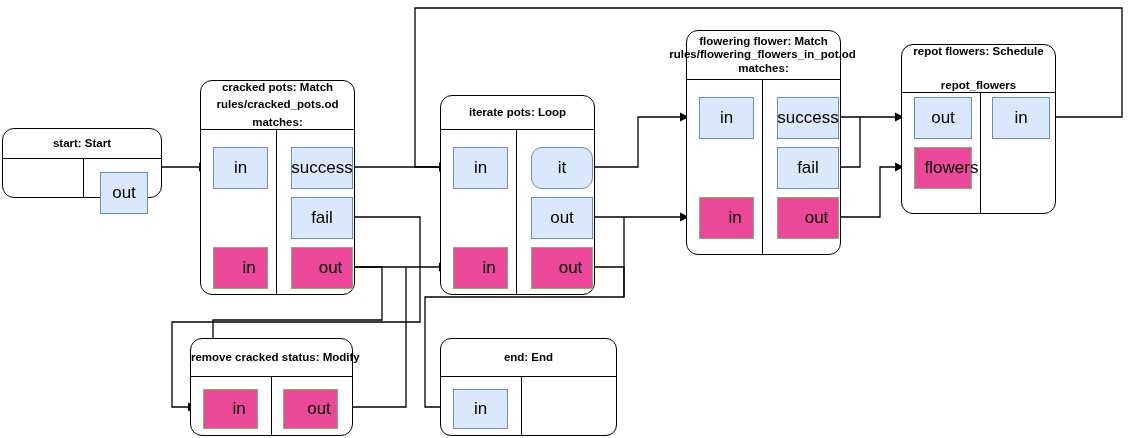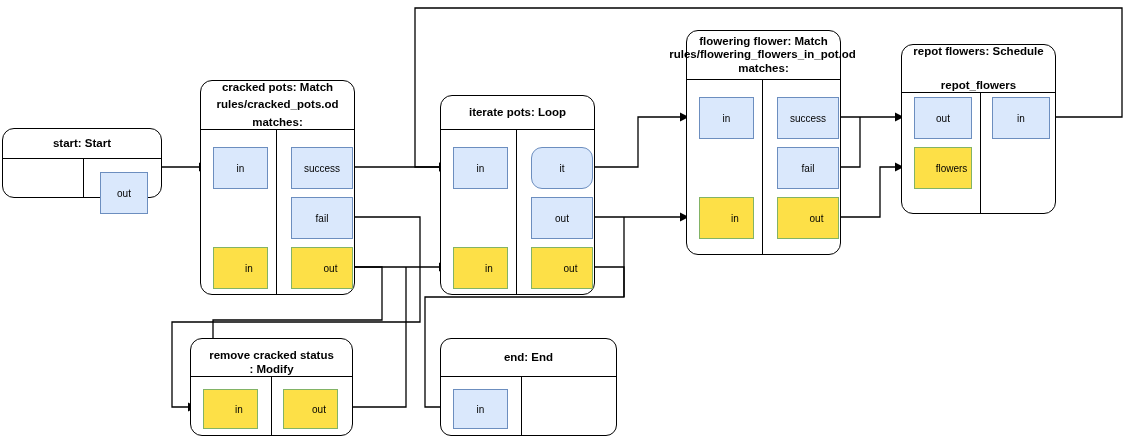--- a/index.html
+++ b/index.html
@@ -10,24 +10,24 @@
         border-radius:12px;background:#fff;overflow:visible;}
   .node-title{position:absolute;left:0;right:0;top:0;display:flex;
         align-items:center;justify-content:center;text-align:center;
         font-size:11.5px;font-weight:bold;color:#000;line-height:13.5px;
         white-space:nowrap;}
   .node-divider-h{position:absolute;left:0;right:0;height:0;
         border-top:1.3px solid #000;}
   .node-divider-v{position:absolute;top:0;bottom:0;width:0;
         border-left:1.3px solid #000;}
   .port{position:absolute;box-sizing:border-box;display:flex;
-        align-items:center;justify-content:center;font-size:10px;
+        align-items:center;justify-content:center;font-size:17px;
         color:#000;border-width:1.2px;border-style:solid;}
   .port.blue{background:#dae8fc;border-color:#6c8ebf;}
-  .port.green{background:#fde047;border-color:#82b366;padding-left:17px;}
+  .port.green{background:#ec4899;border-color:#82b366;padding-left:17px;}
 </style>
 </head>
 <body>
 
 <div id="canvas">
 
   <svg viewBox="0 0 1130 438" xmlns="http://www.w3.org/2000/svg">
     <defs>
       <marker id="arrow" viewBox="0 0 10 10" refX="9" refY="5" markerWidth="7" markerHeight="7" orient="auto-start-reverse">
         <path d="M 0 0 L 10 5 L 0 10 z" fill="#000"></path>
@@ -160,21 +160,21 @@
     </div>
     <div class="port green" style="left:12px;top:102px;width:58px;height:42px;">
       <span>flowers</span>
     </div>
     <div class="port blue" style="left:90px;top:52px;width:58px;height:42px;">
       <span>in</span>
     </div>
   </div>
 
   <div class="node" style="left:190px;top:338px;width:163px;height:98px;">
-    <div class="node-title" style="height:37px;flex-direction:column;justify-content:flex-end;">
+    <div class="node-title" style="height:37px;flex-direction:row;justify-content:space-between;">
       <span>remove cracked status</span>
       <span>: Modify</span>
     </div>
     <div class="node-divider-h" style="top:37px;"></div>
     <div class="node-divider-v" style="left:80px;top:37px;"></div>
     <div class="port green" style="left:12px;top:50px;width:55px;height:40px;">
       <span>in</span>
     </div>
     <div class="port green" style="left:92px;top:50px;width:55px;height:40px;">
       <span>out</span>

